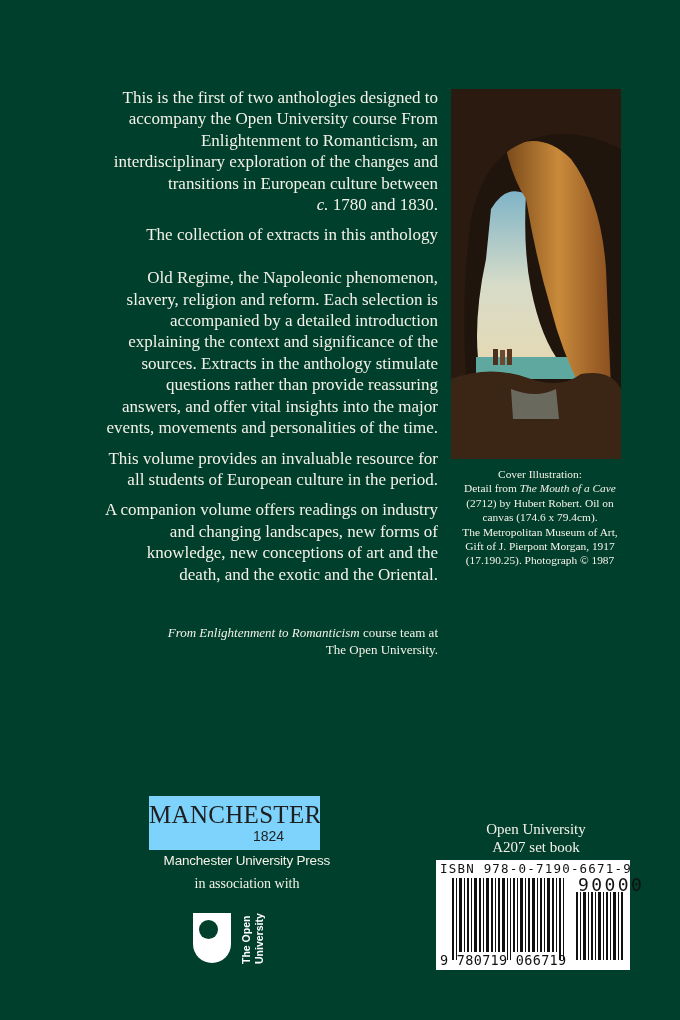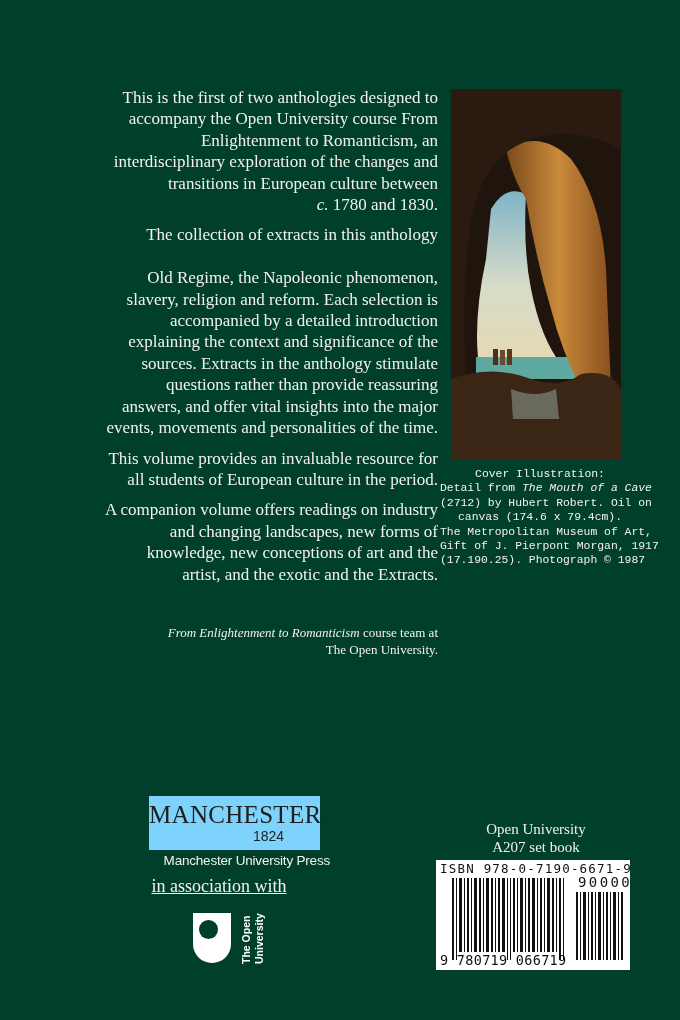--- a/index.html
+++ b/index.html
@@ -17,21 +17,21 @@
   .blurb p { margin: 0 0 9px 0; text-align: right; }
   .blurb p.sm { font-size: 13px; line-height: 17px; margin-top: 22px; }
   .painting {
     position: absolute; left: 451px; top: 89px; width: 170px; height: 370px;
     overflow: hidden; background: #1c120b;
   }
   .painting svg { display: block; }
   .caption {
     position: absolute; left: 440px; top: 467px; width: 200px;
     text-align: center; font-size: 11.4px; line-height: 14.4px;
-    font-family: Liberation Mono, monospace;
+    font-family: Liberation Serif, serif;
     color: #f4f2ea;
   }
   .caption div { white-space: nowrap; }
   .mup-box {
     position: absolute; left: 149px; top: 796px; width: 171px; height: 54px;
     background: #7dd3fc; color: #1e1e1e;
     text-align: center;
   }
   .mup-box .name {
     font-family: "Liberation Serif", serif; font-size: 25px; letter-spacing: 0.3px;
@@ -39,23 +39,22 @@
   }
   .mup-box .year {
     font-family: "Liberation Sans", sans-serif; font-size: 14px;
     position: absolute; left: 104px; top: 32px; line-height: 16px;
   }
   .mup-label {
     position: absolute; left: 140px; top: 853px; width: 190px; text-align: right;
     font-family: "Liberation Sans", sans-serif; font-size: 13.5px; letter-spacing: -0.2px;
   }
   .assoc {
-    position: absolute; left: 124px; top: 876px; width: 190px; text-align: center;
-    font-size: 18px;
-    text-decoration: underline;
+    position: absolute; left: 152px; top: 876px; width: 190px; text-align: center;
+    font-size: 14px;
   }
   .ou-shield {
     position: absolute; left: 193px; top: 913px; width: 38px; height: 50px;
     background: #fff; border-radius: 0 0 19px 19px;
   }
   .ou-shield .hole {
     position: absolute; left: 6px; top: 7px; width: 19px; height: 19px;
     background: #003f2b; border-radius: 50%;
   }
   .ou-text {
@@ -72,21 +71,21 @@
     position: absolute; left: 436px; top: 860px; width: 194px; height: 110px;
     background: #fff; color: #111;
   }
   .isbn {
     position: absolute; left: 4px; top: 1px; right: 4px;
     font-family: "DejaVu Sans Mono", "Liberation Mono", monospace; font-size: 12.5px;
     letter-spacing: 1.2px; white-space: nowrap;
   }
   .price {
     position: absolute; left: 142px; top: 14px;
-    font-family: "DejaVu Sans Mono", monospace; font-size: 14px; letter-spacing: 2.4px;
+    font-family: "DejaVu Sans Mono", monospace; font-size: 18px; letter-spacing: 2.4px;
   }
   .ean {
     position: absolute; left: 4px; top: 92px;
     font-family: "DejaVu Sans Mono", monospace; font-size: 13.5px; letter-spacing: 0.3px;
   }
 </style>
 </head>
 <body>
 
 <div class="blurb">
@@ -111,21 +110,21 @@
     <span>events, movements and personalities of the time.</span>
   </p>
   <p>
     <span>This volume provides an invaluable resource for</span><br>
     <span>all students of European culture in the period.</span>
   </p>
   <p>
     <span>A companion volume offers readings on industry</span><br>
     <span>and changing landscapes, new forms of</span><br>
     <span>knowledge, new conceptions of art and the</span><br>
-    <span>artist, and the exotic and the Extracts.</span>
+    <span>death, and the exotic and the Oriental.</span>
   </p>
   <p class="sm">
     <br>
     <i>From Enlightenment to Romanticism</i><span> course team at</span><br>
     <span>The Open University.</span>
   </p>
 </div>
 
 <div class="painting" title="The Mouth of a Cave by Hubert Robert">
   <svg width="170" height="370" viewBox="0 0 170 370">

